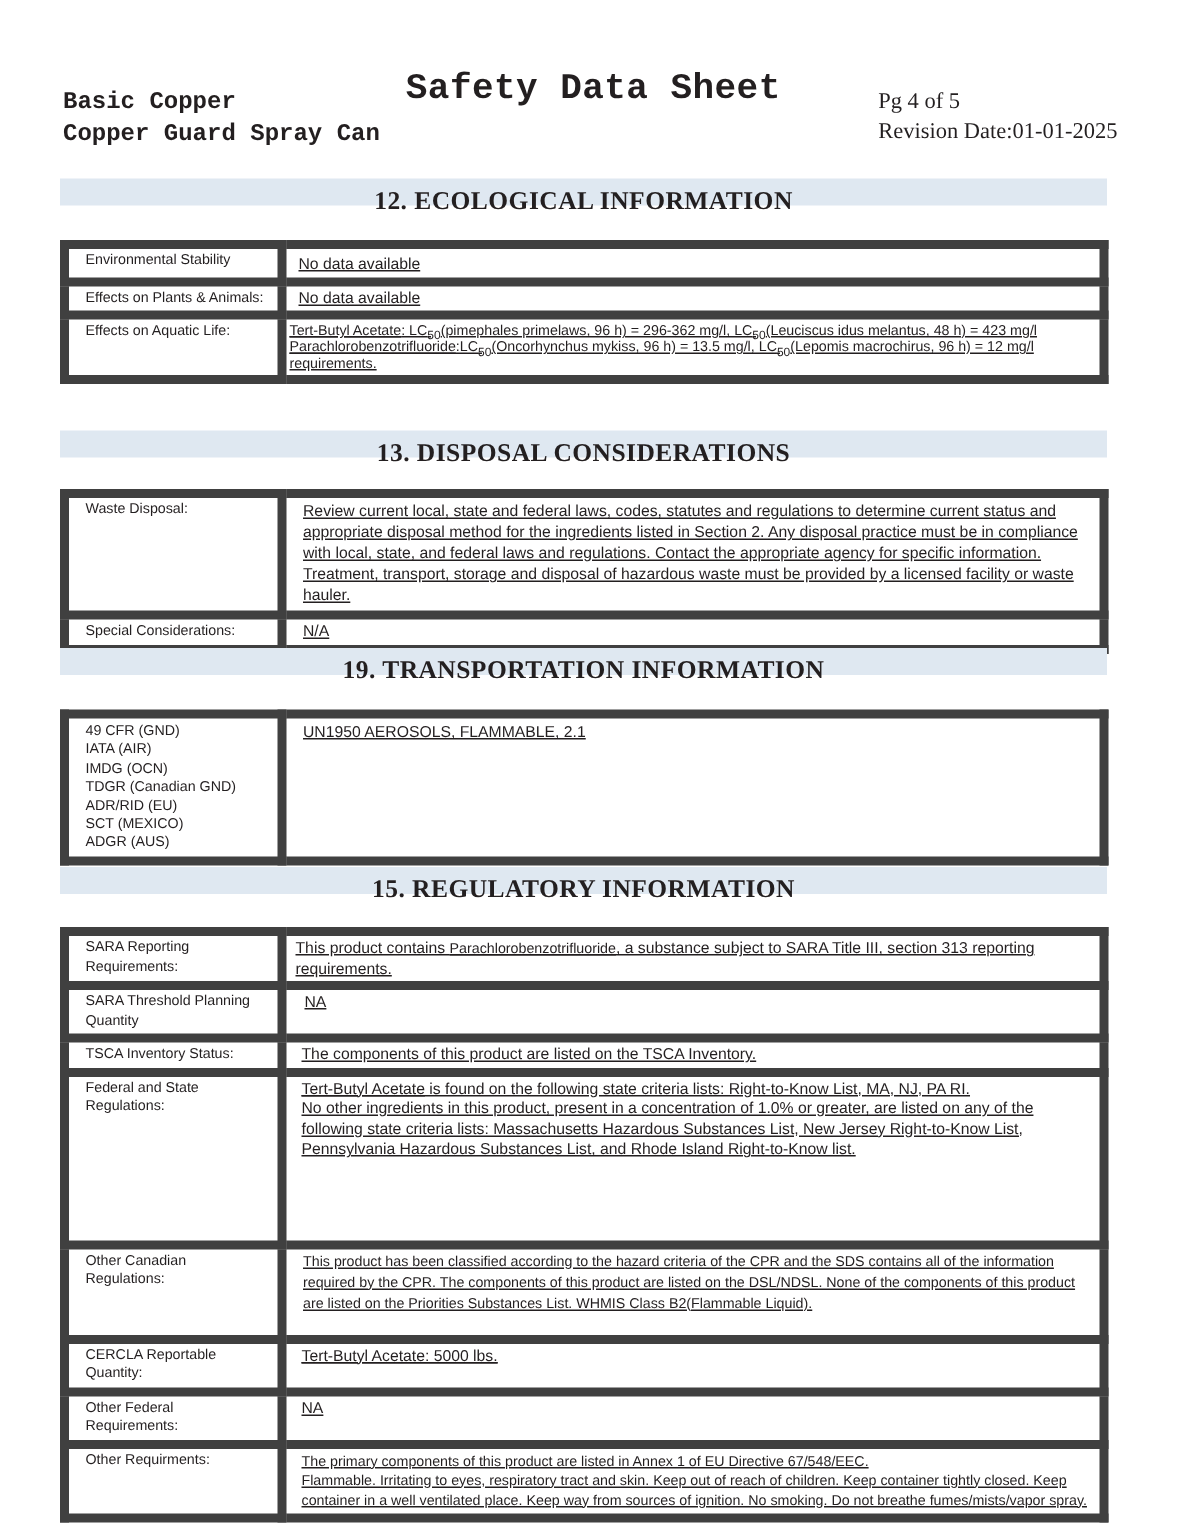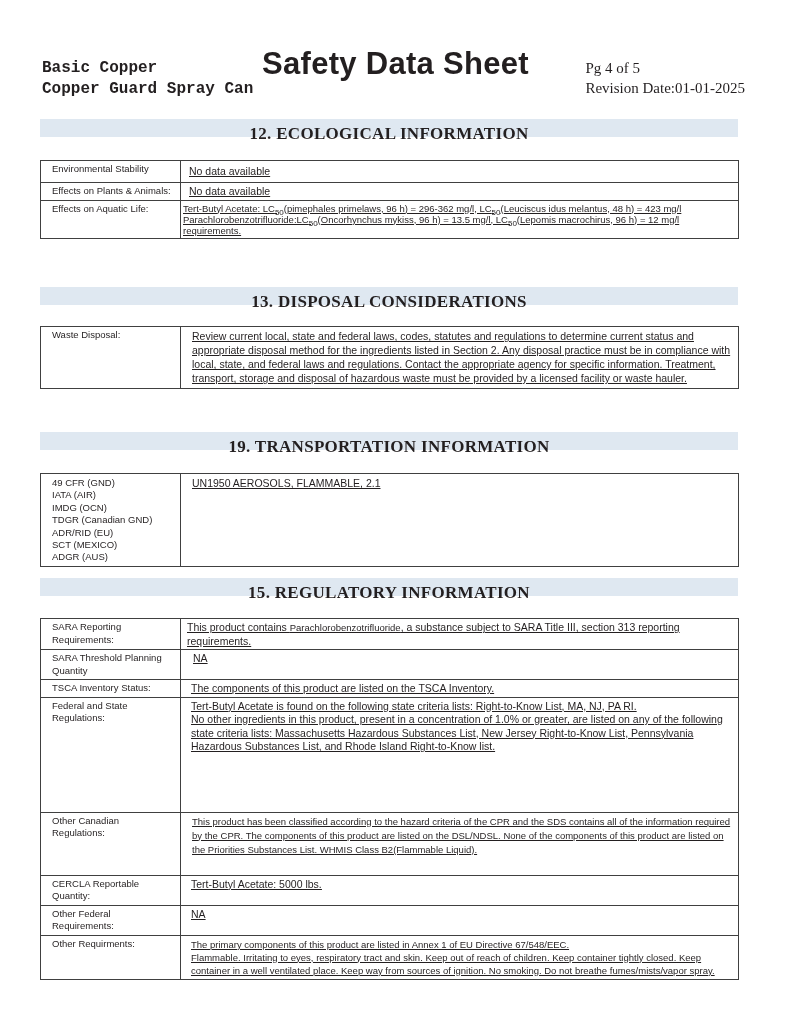--- a/index.html
+++ b/index.html
@@ -1,22 +1,22 @@
 <!DOCTYPE html>
 <html><head>
 <meta charset="utf-8">
 <style>
   html, body { margin:0; padding:0; background:#fff; }
   body { width:791px; height:1024px; position:relative; overflow:hidden; font-family:"Liberation Sans", sans-serif; color:#231f20; }
   .hdr-left { position:absolute; left:42px; top:58px; font-family:Liberation Mono, monospace; font-weight:bold; font-size:16px; line-height:21px; }
-  .hdr-title { position:absolute; left:0; width:791px; top:46px; text-align:center; font-family:Liberation Sans, sans-serif; font-weight:bold; font-size:31px; letter-spacing:0.3px; }
+  .hdr-title { position:absolute; left:0; width:791px; top:46px; text-align:center; font-family:Liberation Mono, monospace; font-weight:bold; font-size:24px; letter-spacing:0.3px; }
   .hdr-right { position:absolute; right:46px; top:58px; font-family:"Liberation Serif", serif; font-size:15px; line-height:20px; }
   .sec { position:absolute; left:40px; width:698px; height:18px; background:#dfe8f1; text-align:center; font-family:"Liberation Serif", serif; font-weight:bold; font-size:17px; line-height:30px; letter-spacing:0.3px; }
   table.t { position:absolute; left:40px; width:699px; border-collapse:collapse; font-size:10.5px; line-height:12.5px; }
-  table.t td { border:1px solid #404040; vertical-align:top; padding:2px 6px 2px 11px; }
+  table.t td { border:6px solid #404040; vertical-align:top; padding:2px 6px 2px 11px; }
   table.t td.k { width:122px; font-size:9.5px; }
   table.t td.v { padding-left:8px;text-decoration:underline; }
   .u { text-decoration:underline; }
   sub { font-size:8px; vertical-align:-3px; line-height:0; }
   .small { font-size:9.5px; }
 </style>
 </head>
 <body>
 
 <div class="hdr-left">
@@ -50,20 +50,24 @@
   </tr>
 </tbody>
   </table>
 
 <div class="sec" style="top:287px">13.  DISPOSAL CONSIDERATIONS</div>
 <table class="t" style="top:326px">
   <tbody>
       <tr>
     <td class="k">Waste Disposal:</td>
     <td class="v" style="line-height:14px;padding:2px 6px 3px 11px">Review current local, state and federal laws, codes, statutes and regulations to determine current status and appropriate disposal method for the ingredients listed in Section 2. Any disposal practice must be in compliance with local, state, and federal laws and regulations. Contact the appropriate agency for specific information. Treatment, transport, storage and disposal of hazardous waste must be provided by a licensed facility or waste hauler.</td>
+  </tr>
+  <tr>
+    <td class="k">Special Considerations:</td>
+    <td class="v" style="padding-left:11px">N/A</td>
   </tr>
 </tbody>
   </table>
 
 <div class="sec" style="top:432px">19.  TRANSPORTATION INFORMATION</div>
 <table class="t" style="top:473px">
   <tbody>
       <tr style="height:93px">
     <td class="k" style="line-height:12.4px;padding-top:3px">
       <div>49 CFR (GND)</div>

